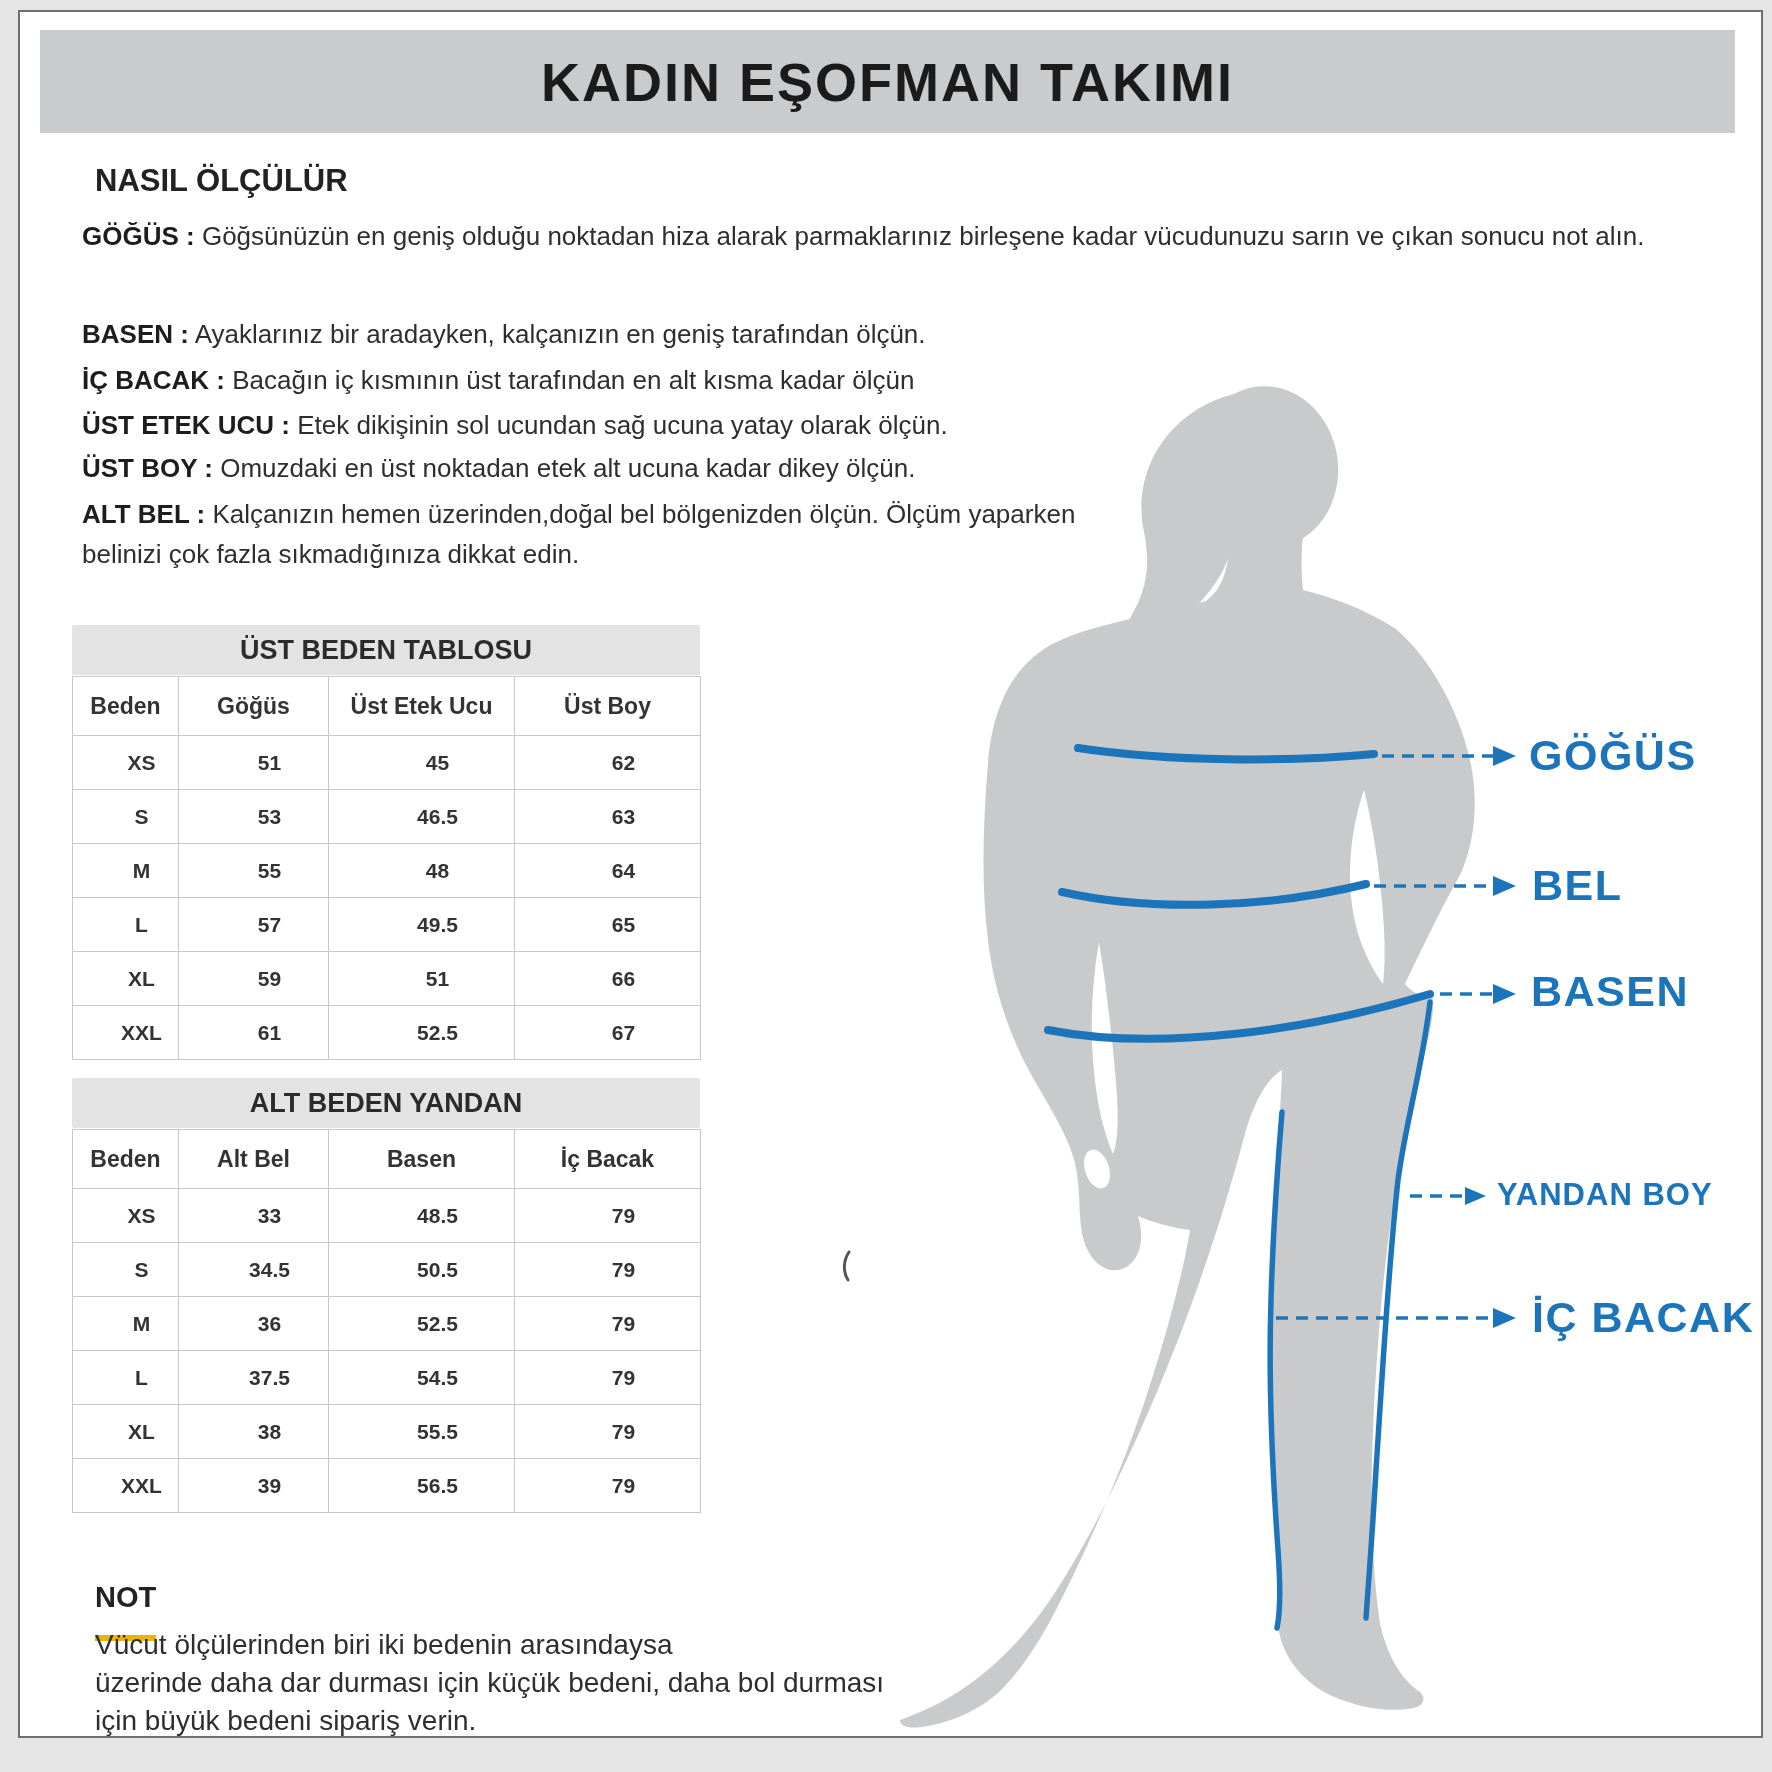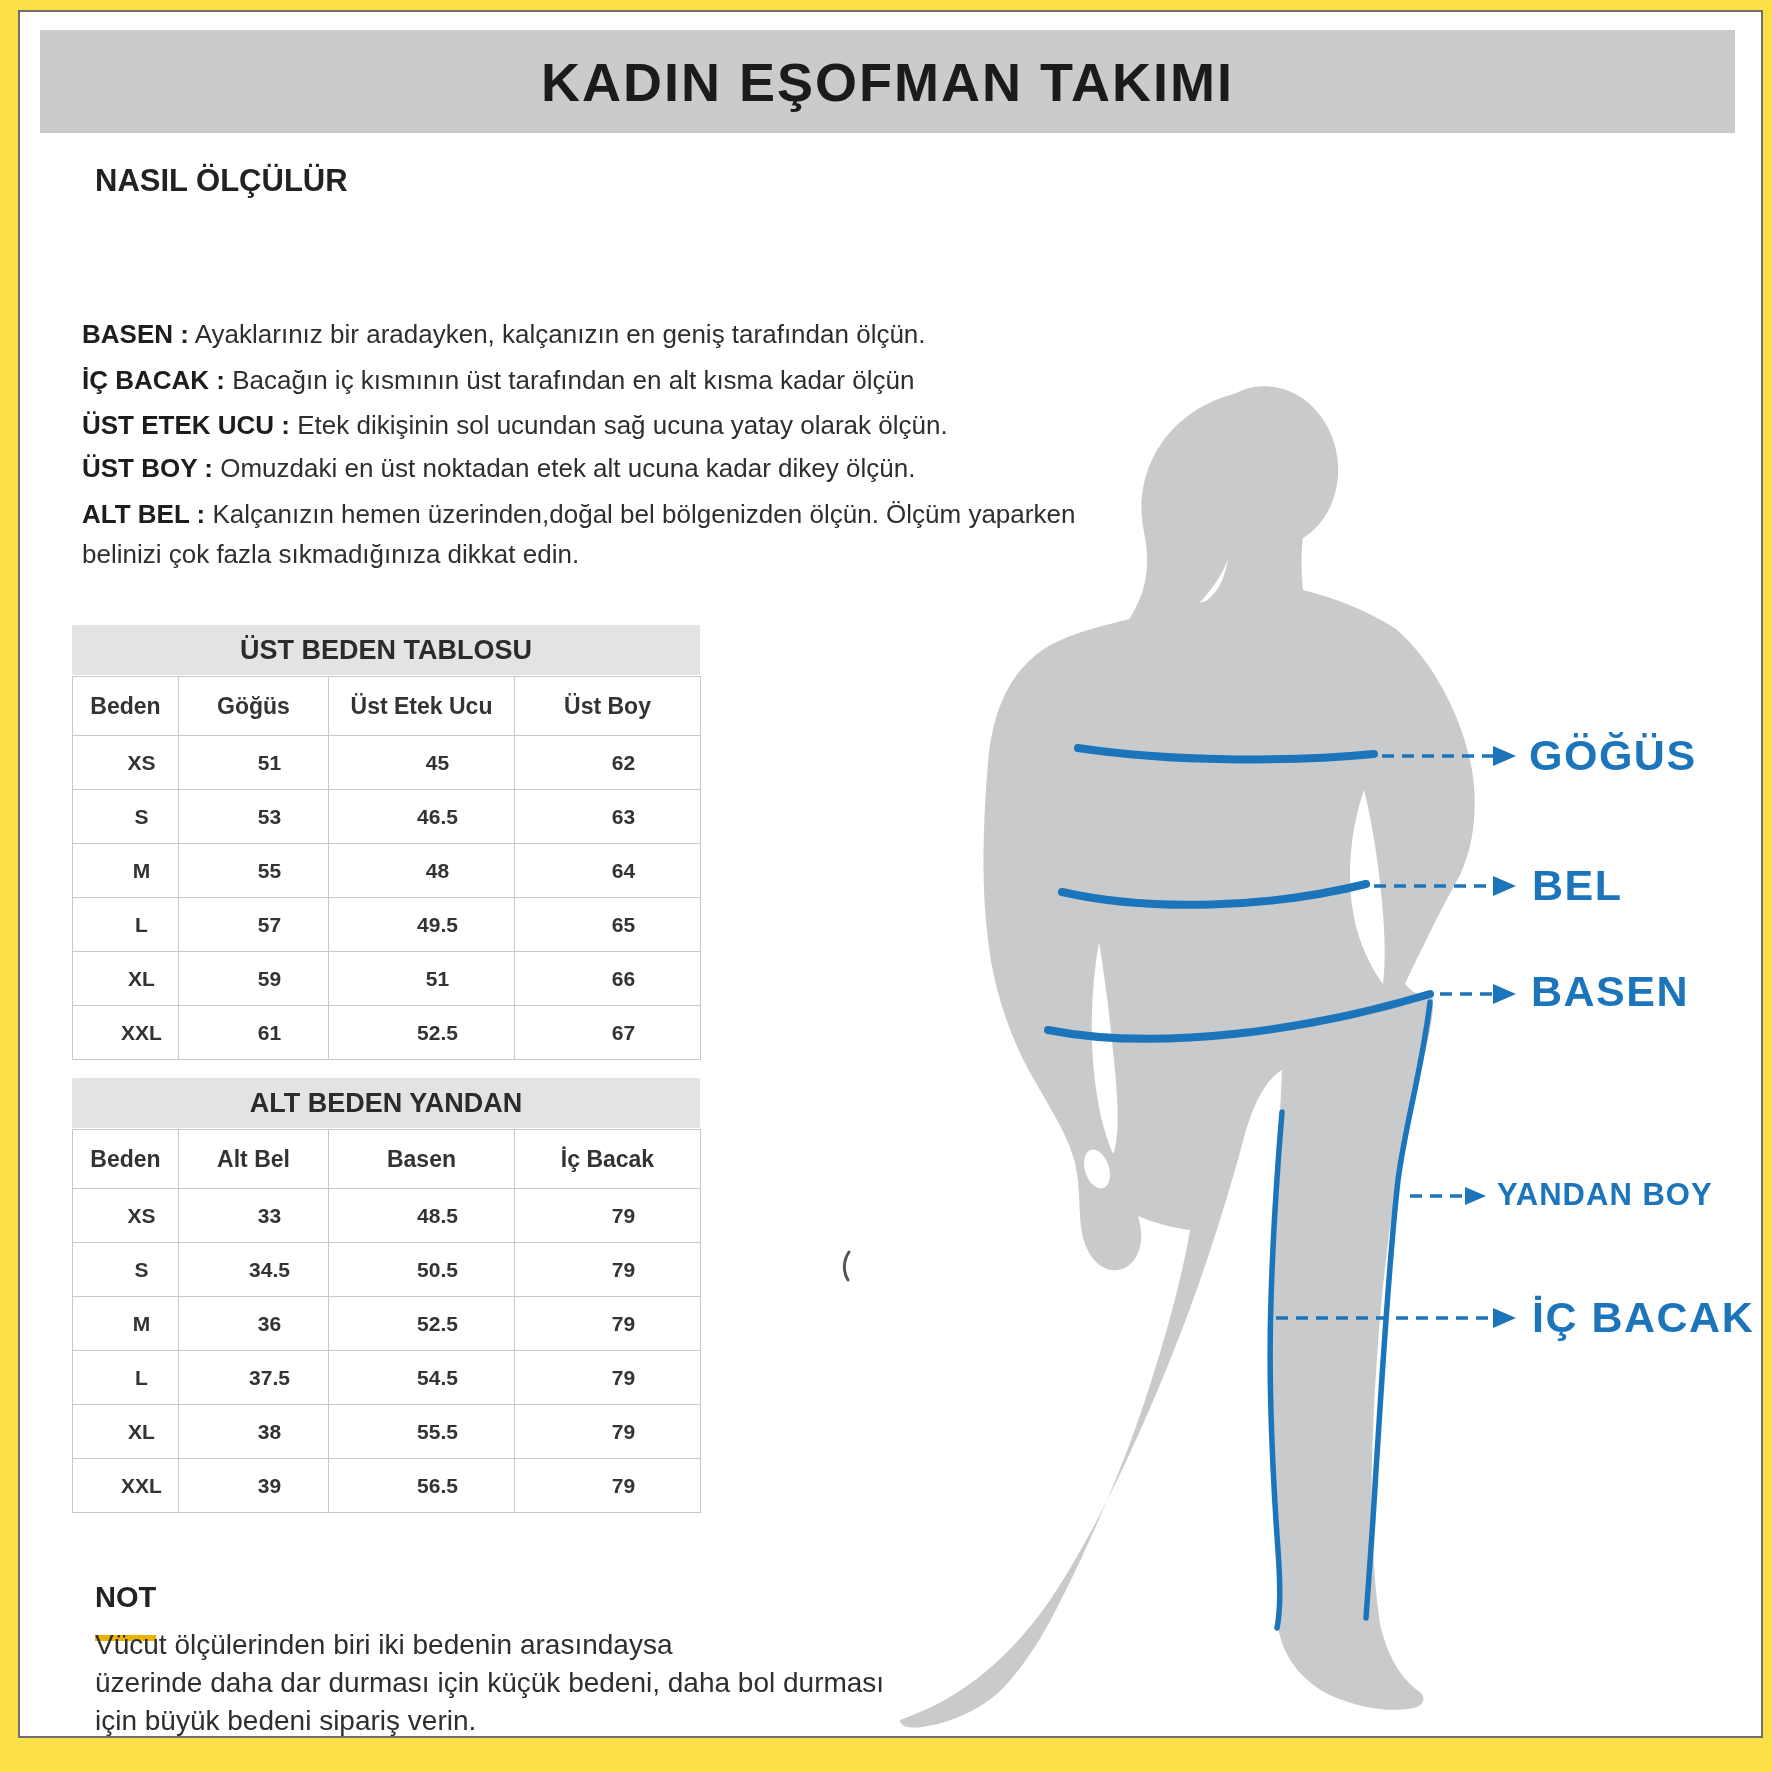--- a/index.html
+++ b/index.html
@@ -1,17 +1,17 @@
 <!DOCTYPE html>
 <html><head>
 <meta charset="utf-8">
 <style>
   html,body{margin:0;padding:0;background:#ffffff;}
   #canvas{
-    position:relative;width:1772px;height:1772px;background:#fde047;overflow:hidden;
+    position:relative;width:1772px;height:1772px;background:#e5e5e5;overflow:hidden;
     font-family:"Liberation Sans", sans-serif;color:#2e2e2e;
   }
   .frame{
     position:absolute;left:18px;top:10px;width:1745px;height:1728px;
     border:2px solid #6f6f6f;box-sizing:border-box;background:#ffffff;
   }
   .banner{
     position:absolute;left:40px;top:30px;width:1695px;height:103px;
     background:#cacbcd;display:flex;align-items:center;justify-content:center;
   }
@@ -71,20 +71,24 @@
 <div id="canvas">
 
   <div class="frame"></div>
 
   <div class="banner">
     <h1>KADIN EŞOFMAN TAKIMI</h1>
   </div>
 
   <div class="howto-heading">NASIL ÖLÇÜLÜR</div>
 
+  <div class="desc" style="top:216px">
+    <b>GÖĞÜS :</b>
+    <span>Göğsünüzün en geniş olduğu noktadan hiza alarak parmaklarınız birleşene kadar vücudunuzu sarın ve çıkan sonucu not alın.</span>
+  </div>
   <div class="desc" style="top:314px">
     <b>BASEN :</b>
     <span>Ayaklarınız bir aradayken, kalçanızın en geniş tarafından ölçün.</span>
   </div>
   <div class="desc" style="top:360px">
     <b>İÇ BACAK :</b>
     <span>Bacağın iç kısmının üst tarafından en alt kısma kadar ölçün</span>
   </div>
   <div class="desc" style="top:405px">
     <b>ÜST ETEK UCU :</b>

